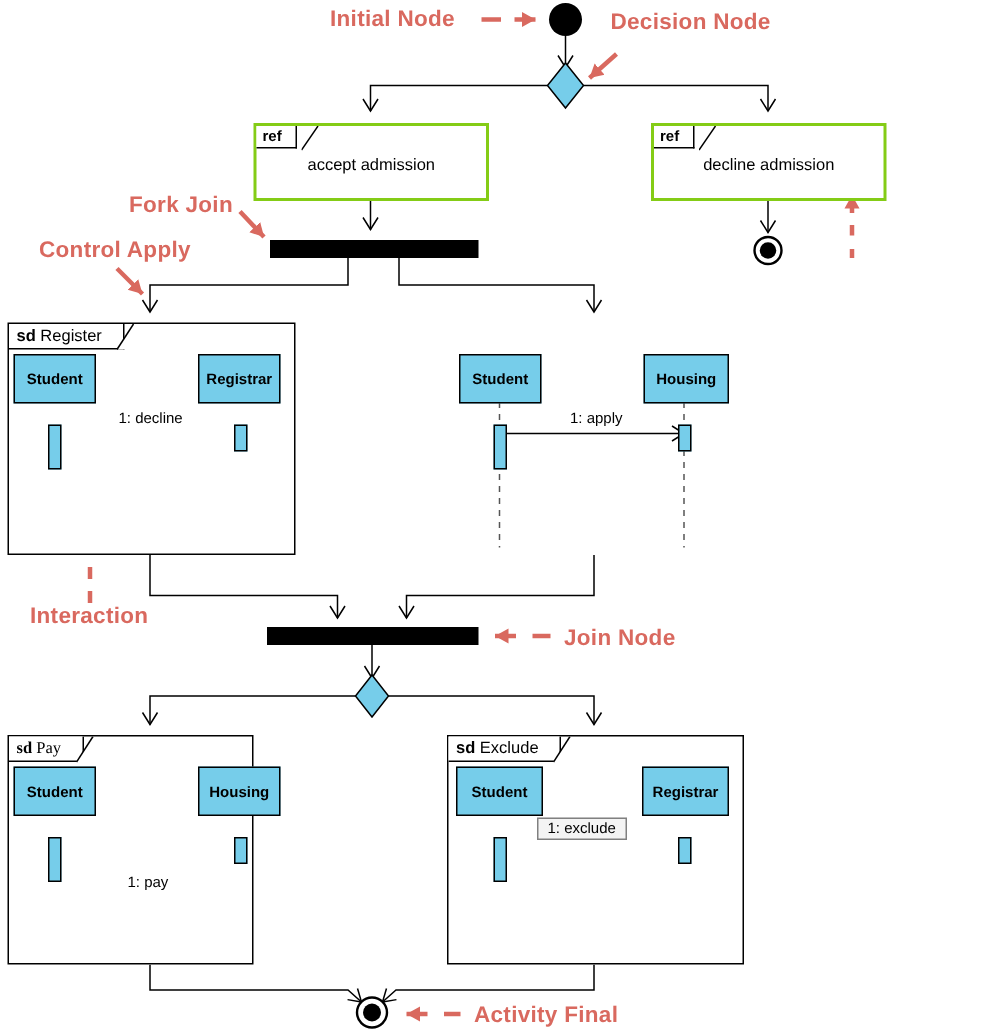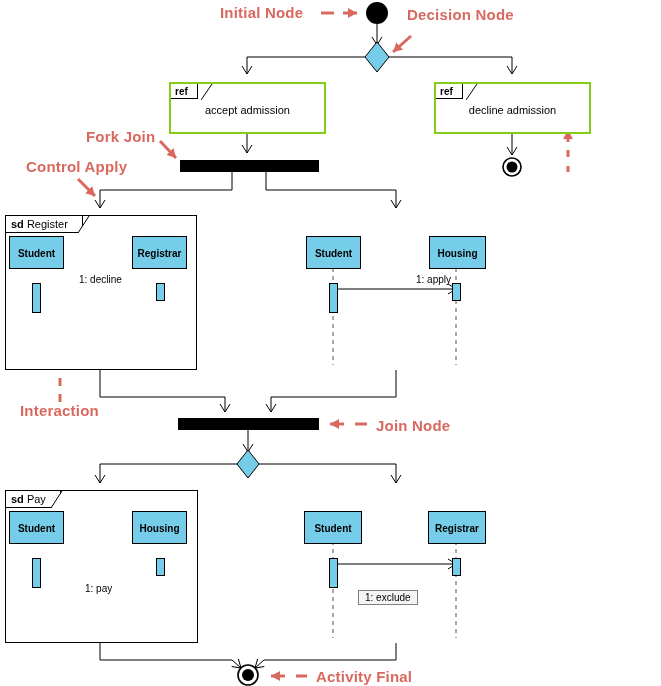--- a/index.html
+++ b/index.html
@@ -273,37 +273,47 @@
   <div class="lifeline-head" style="left:9px; top:236px; width:55px; height:33px;">Student</div>
   <div class="lifeline-head" style="left:132px; top:236px; width:55px; height:33px;">Registrar</div>
   <div class="activation" style="left:32px; top:283px; width:9px; height:30px;"></div>
   <div class="activation" style="left:156px; top:283px; width:9px; height:18px;"></div>
   <div class="msg-label" style="left:79px; top:274px;">1: decline</div>
 
   <div class="lifeline-head" style="left:306px; top:236px; width:55px; height:33px;">Student</div>
   <div class="lifeline-head" style="left:429px; top:236px; width:57px; height:33px;">Housing</div>
   <div class="activation" style="left:329px; top:283px; width:9px; height:30px;"></div>
   <div class="activation" style="left:452px; top:283px; width:9px; height:18px;"></div>
-  <div class="msg-label" style="left:380px; top:274px;margin-left:36px;">1: apply</div>
-
-  <div class="frag" style="left:5px; top:490px; width:193px; height:153px;">
+  <div class="msg-label" style="left:380px; top:274px;">1: apply</div>
+
+  <div class="frag" style="left:5px; top:490px; width:164px; height:153px;font-family:Liberation Serif, serif;">
     <div class="frag-tab">
       <span class="kw">sd</span>
       <span class="nm">Pay</span>
     </div>
     <svg class="tab-corner" style="left:45px;" width="12" height="18">
       <path d="M0,17 L11,0 L11,17 Z" fill="#ffffff"></path>
       <path d="M0,17 L11,0" stroke="#000" stroke-width="1" fill="none"></path>
     </svg>
   </div>
   <div class="lifeline-head" style="left:9px; top:511px; width:55px; height:33px;">Student</div>
   <div class="lifeline-head" style="left:132px; top:511px; width:55px; height:33px;">Housing</div>
   <div class="activation" style="left:32px; top:558px; width:9px; height:30px;"></div>
   <div class="activation" style="left:156px; top:558px; width:9px; height:18px;"></div>
   <div class="msg-label" style="left:85px; top:549px;margin-top:34px;">1: pay</div>
 
+  <div class="frag" style="left:298px; top:490px; width:198px; height:153px;">
+    <div class="frag-tab">
+      <span class="kw">sd</span>
+      <span class="nm">Exclude</span>
+    </div>
+    <svg class="tab-corner" style="left:70px;" width="12" height="18">
+      <path d="M0,17 L11,0 L11,17 Z" fill="#ffffff"></path>
+      <path d="M0,17 L11,0" stroke="#000" stroke-width="1" fill="none"></path>
+    </svg>
+  </div>
   <div class="lifeline-head" style="left:304px; top:511px; width:58px; height:33px;">Student</div>
   <div class="lifeline-head" style="left:428px; top:511px; width:58px; height:33px;">Registrar</div>
   <div class="activation" style="left:329px; top:558px; width:9px; height:30px;"></div>
   <div class="activation" style="left:452px; top:558px; width:9px; height:18px;"></div>
-  <div class="msg-label boxed" style="left:358px; top:545px;margin-top:45px;">1: exclude</div>
+  <div class="msg-label boxed" style="left:358px; top:545px;">1: exclude</div>
 
 </div>
 
 </body></html>

